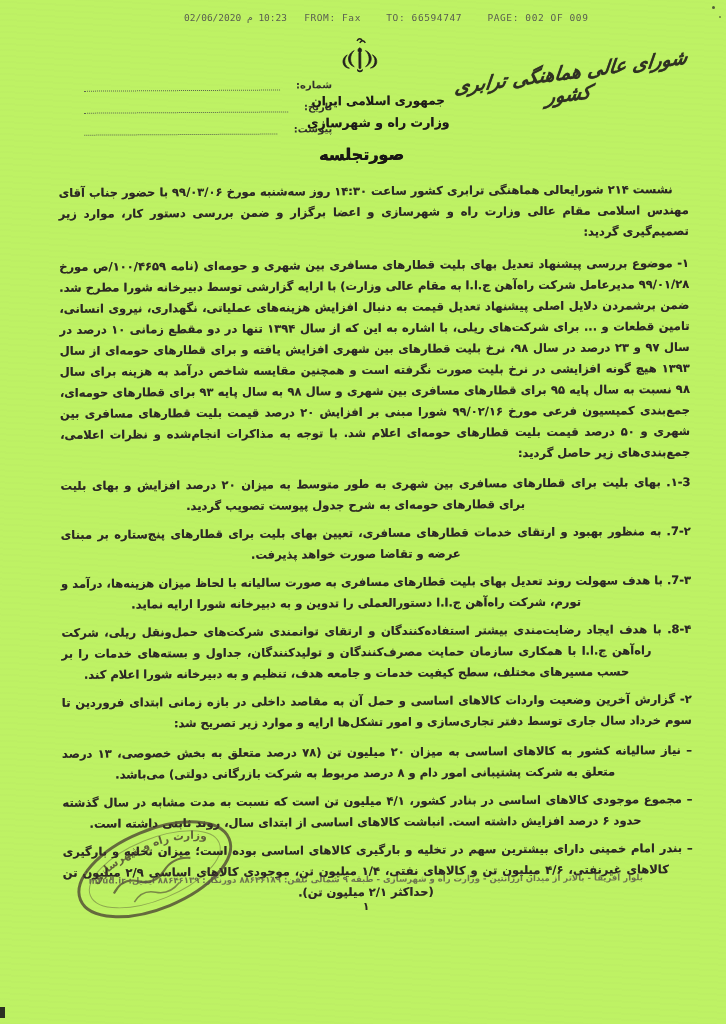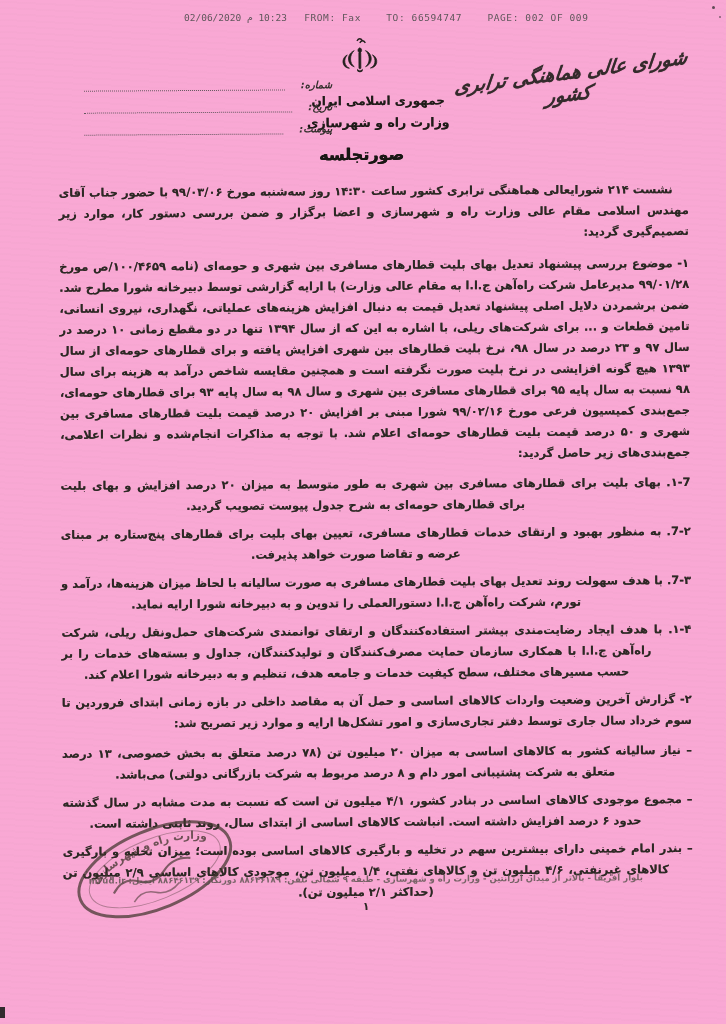--- a/index.html
+++ b/index.html
@@ -1,17 +1,17 @@
 <!DOCTYPE html>
 <html lang="fa"><head>
 <meta charset="utf-8">
 <style>
   html,body{margin:0;padding:0;}
   body{width:726px;height:1024px;background:#efede9;font-family:"DejaVu Sans",sans-serif;}
-  .page{position:relative;width:726px;height:1024px;background:#f9a8d4;overflow:hidden;}
+  .page{position:relative;width:726px;height:1024px;background:#bef264;overflow:hidden;}
   .page::before{content:"";position:absolute;inset:0;pointer-events:none;
     background:repeating-linear-gradient(3deg,rgba(120,110,100,.018) 0 2px,transparent 2px 6px);}
   .tilt{position:absolute;inset:0;transform:rotate(-0.35deg);transform-origin:50% 40%;}
 
   .fax{position:absolute;top:12px;left:184px;font-family:"DejaVu Sans Mono",monospace;
        font-size:9.5px;letter-spacing:.6px;color:#4e4e4e;white-space:pre;opacity:.9;}
 
   .calli{position:absolute;top:62px;right:24px;width:260px;text-align:center;direction:rtl;
        font-size:19px;font-weight:700;color:#24211e;transform:rotate(-7deg) skewX(-14deg);
        font-style:italic;opacity:.92;text-shadow:0 0 .7px rgba(30,25,20,.7);}
@@ -19,21 +19,21 @@
   .emblem{position:absolute;top:36px;left:341px;width:42px;height:46px;}
 
   .gov{position:absolute;top:94px;left:296px;width:168px;text-align:center;direction:rtl;
        font-weight:700;color:#1e1b18;text-shadow:0 0 .5px rgba(30,25,20,.6);}
   .gov .l1{font-size:12px;margin-bottom:7px;}
   .gov .l2{font-size:12.5px;}
 
   .fields{position:absolute;top:78px;left:86px;width:248px;direction:rtl;
        font-size:10px;font-weight:700;color:#33302c;}
   .fields .row{display:flex;align-items:flex-end;margin-bottom:10px;}
-  .fields .lbl{flex:0 0 auto;margin-left:16px;font-style:italic;}
+  .fields .lbl{flex:0 0 auto;margin-left:16px;}
   .fields .dots{flex:1 1 auto;border-bottom:1.4px dotted #4b4b4b;height:11px;opacity:.85;}
 
   .title{position:absolute;top:145px;left:0;right:0;text-align:center;direction:rtl;
        font-size:16px;font-weight:700;color:#191714;
        text-shadow:.5px 0 0 #191714,0 0 .6px rgba(25,20,15,.8);}
 
   .bodytext{position:absolute;top:181px;right:36px;left:60px;direction:rtl;
        font-size:11.5px;font-weight:700;color:#2c2824;line-height:21px;text-align:justify;
        text-shadow:0 0 .55px rgba(45,38,32,.55);}
   .bodytext p{margin:0;}
@@ -100,27 +100,27 @@
       </div>
     </div>
 
     <div class="title">صورتجلسه</div>
 
     <div class="bodytext">
       <p class="intro">نشست ۲۱۴ شورایعالی هماهنگی ترابری کشور ساعت ۱۴:۳۰ روز سه‌شنبه مورخ ۹۹/۰۳/۰۶ با حضور جناب آقای مهندس اسلامی مقام عالی وزارت راه و شهرسازی و اعضا برگزار و ضمن بررسی دستور کار، موارد زیر تصمیم‌گیری گردید:</p>
 
       <p class="item"><span class="num">۱-</span> <span>موضوع بررسی پیشنهاد تعدیل بهای بلیت قطارهای مسافری بین شهری و حومه‌ای (نامه ۱۰۰/۴۶۵۹/ص مورخ ۹۹/۰۱/۲۸ مدیرعامل شرکت راه‌آهن ج.ا.ا به مقام عالی وزارت) با ارایه گزارشی توسط دبیرخانه شورا مطرح شد. ضمن برشمردن دلایل اصلی پیشنهاد تعدیل قیمت به دنبال افزایش هزینه‌های عملیاتی، نگهداری، نیروی انسانی، تامین قطعات و ... برای شرکت‌های ریلی، با اشاره به این که از سال ۱۳۹۴ تنها در دو مقطع زمانی ۱۰ درصد در سال ۹۷ و ۲۳ درصد در سال ۹۸، نرخ بلیت قطارهای بین شهری افزایش یافته و برای قطارهای حومه‌ای از سال ۱۳۹۳ هیچ گونه افزایشی در نرخ بلیت صورت نگرفته است و همچنین مقایسه شاخص درآمد به هزینه برای سال ۹۸ نسبت به سال پایه ۹۵ برای قطارهای مسافری بین شهری و سال ۹۸ به سال پایه ۹۳ برای قطارهای حومه‌ای، جمع‌بندی کمیسیون فرعی مورخ ۹۹/۰۲/۱۶ شورا مبنی بر افزایش ۲۰ درصد قیمت بلیت قطارهای مسافری بین شهری و ۵۰ درصد قیمت بلیت قطارهای حومه‌ای اعلام شد. با توجه به مذاکرات انجام‌شده و نظرات اعلامی، جمع‌بندی‌های زیر حاصل گردید:</span></p>
 
-      <p class="sub"><span class="num">۱-7.</span> <span>بهای بلیت برای قطارهای مسافری بین شهری به طور متوسط به میزان ۲۰ درصد افزایش و بهای بلیت برای قطارهای حومه‌ای به شرح جدول پیوست تصویب گردید.</span></p>
+      <p class="sub"><span class="num">۱-3.</span> <span>بهای بلیت برای قطارهای مسافری بین شهری به طور متوسط به میزان ۲۰ درصد افزایش و بهای بلیت برای قطارهای حومه‌ای به شرح جدول پیوست تصویب گردید.</span></p>
 
       <p class="sub"><span class="num">7-۲.</span> <span>به منظور بهبود و ارتقای خدمات قطارهای مسافری، تعیین بهای بلیت برای قطارهای پنج‌ستاره بر مبنای عرضه و تقاضا صورت خواهد پذیرفت.</span></p>
 
       <p class="sub"><span class="num">7-۳.</span> <span>با هدف سهولت روند تعدیل بهای بلیت قطارهای مسافری به صورت سالیانه با لحاظ میزان هزینه‌ها، درآمد و تورم، شرکت راه‌آهن ج.ا.ا دستورالعملی را تدوین و به دبیرخانه شورا ارایه نماید.</span></p>
 
-      <p class="sub"><span class="num">۱-۴.</span> <span>با هدف ایجاد رضایت‌مندی بیشتر استفاده‌کنندگان و ارتقای توانمندی شرکت‌های حمل‌ونقل ریلی، شرکت راه‌آهن ج.ا.ا با همکاری سازمان حمایت مصرف‌کنندگان و تولیدکنندگان، جداول و بسته‌های خدمات را بر حسب مسیرهای مختلف، سطح کیفیت خدمات و جامعه هدف، تنظیم و به دبیرخانه شورا اعلام کند.</span></p>
+      <p class="sub"><span class="num">8-۴.</span> <span>با هدف ایجاد رضایت‌مندی بیشتر استفاده‌کنندگان و ارتقای توانمندی شرکت‌های حمل‌ونقل ریلی، شرکت راه‌آهن ج.ا.ا با همکاری سازمان حمایت مصرف‌کنندگان و تولیدکنندگان، جداول و بسته‌های خدمات را بر حسب مسیرهای مختلف، سطح کیفیت خدمات و جامعه هدف، تنظیم و به دبیرخانه شورا اعلام کند.</span></p>
 
       <p class="item item2gap"><span class="num">۲-</span> <span>گزارش آخرین وضعیت واردات کالاهای اساسی و حمل آن به مقاصد داخلی در بازه زمانی ابتدای فروردین تا سوم خرداد سال جاری توسط دفتر تجاری‌سازی و امور تشکل‌ها ارایه و موارد زیر تصریح شد:</span></p>
 
       <p class="bullet"><span class="num">–</span> <span>نیاز سالیانه کشور به کالاهای اساسی به میزان ۲۰ میلیون تن (۷۸ درصد متعلق به بخش خصوصی، ۱۳ درصد متعلق به شرکت پشتیبانی امور دام و ۸ درصد مربوط به شرکت بازرگانی دولتی) می‌باشد.</span></p>
 
       <p class="bullet"><span class="num">–</span> <span>مجموع موجودی کالاهای اساسی در بنادر کشور، ۴/۱ میلیون تن است که نسبت به مدت مشابه در سال گذشته حدود ۶ درصد افزایش داشته است. انباشت کالاهای اساسی از ابتدای سال، روند ثابتی داشته است.</span></p>
 
       <p class="bullet"><span class="num">–</span> <span>بندر امام خمینی دارای بیشترین سهم در تخلیه و بارگیری کالاهای اساسی بوده است؛ میزان تخلیه و بارگیری کالاهای غیرنفتی، ۴/۶ میلیون تن و کالاهای نفتی، ۱/۴ میلیون تن، موجودی کالاهای اساسی ۲/۹ میلیون تن (حداکثر ۲/۱ میلیون تن).</span></p>
     </div>
 

